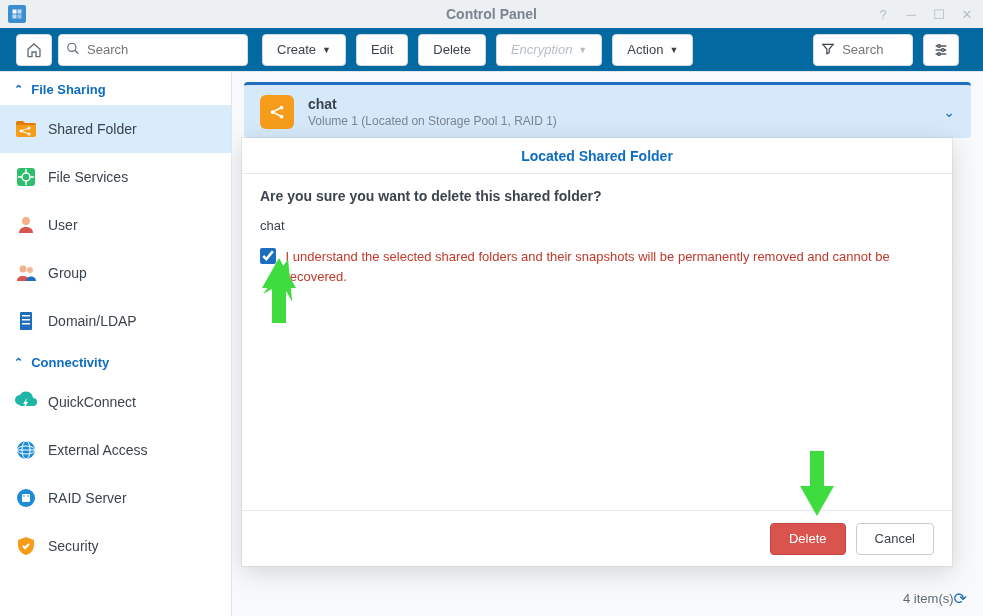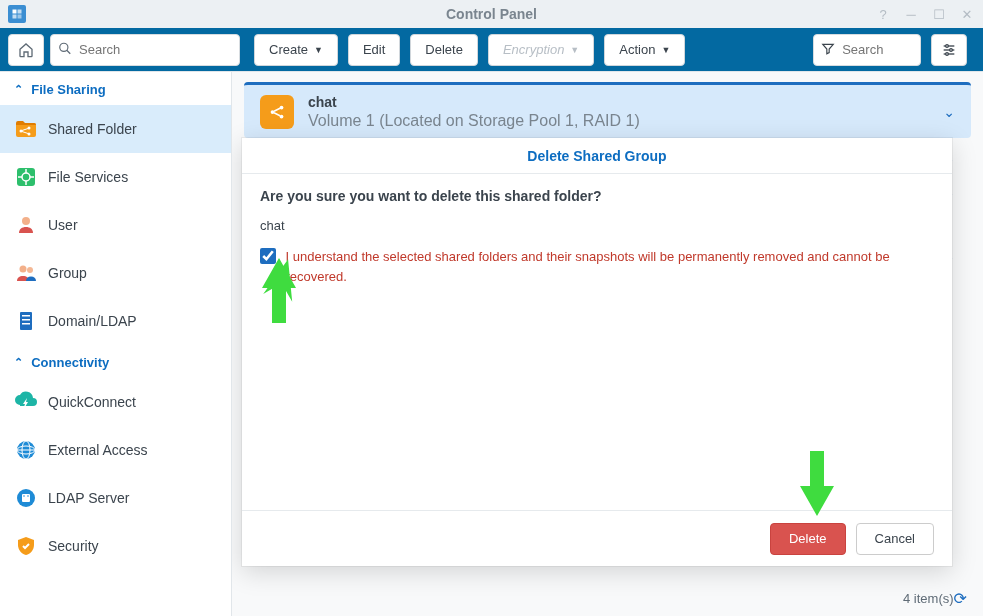--- a/index.html
+++ b/index.html
@@ -7,21 +7,21 @@
 
 .window { width: 983px; height: 616px; background: #0369a1; display: flex; flex-direction: column; }
 
 .titlebar { height: 28px; background: #ecf0f3; display: flex; align-items: center; padding: 0 8px; position: relative; }
 .titlebar-icon { width: 18px; height: 18px; background: #3b8ed2; border-radius: 2px; margin-right: 8px; display: flex; align-items: center; justify-content: center; }
 .titlebar-icon svg { width: 12px; height: 12px; fill: #fff; }
 .titlebar-title { position: absolute; left: 50%; transform: translateX(-50%); color: #7a858f; font-weight: 600; font-size: 14px; }
 .titlebar-controls { margin-left: auto; display: flex; gap: 12px; align-items: center; }
 .tb-ctrl { width: 16px; height: 16px; display: flex; align-items: center; justify-content: center; color: #b4bcc4; cursor: pointer; }
 
-.topstrip { height: 44px; display: flex; align-items: center; padding: 0 8px; gap: 6px; border-bottom: 1px solid #e1e6ea; justify-content: flex-end; }
+.topstrip { height: 44px; display: flex; align-items: center; padding: 0 16px; gap: 6px; border-bottom: 1px solid #e1e6ea; justify-content: flex-end; }
 .left-top { width: 232px; display: flex; align-items: center; gap: 6px; }
 .home-btn { width: 36px; height: 32px; border: 1px solid #d7dce0; border-radius: 4px; background: #fff; display: flex; align-items: center; justify-content: center; cursor: pointer; }
 .search-wrap { flex: 1; position: relative; }
 .search-input { width: 100%; height: 32px; border: 1px solid #d7dce0; border-radius: 4px; padding: 0 8px 0 28px; font-size: 13px; outline: none; }
 .search-icon { position: absolute; left: 8px; top: 50%; transform: translateY(-50%); color: #5f6b76; }
 
 .toolbar { flex: 1; display: flex; align-items: center; gap: 10px; padding: 0 8px; }
 .tb-btn { height: 32px; padding: 0 14px; border: 1px solid #d0d6db; background: #fff; border-radius: 4px; font-size: 13px; color: #3b444d; cursor: pointer; display: flex; align-items: center; gap: 6px; }
 .tb-btn.disabled { color: #b7bec5; cursor: default; font-style: italic; }
 .tb-btn .caret { font-size: 9px; color: inherit; }
@@ -38,21 +38,21 @@
 .sb-icon { width: 24px; height: 24px; display: flex; align-items: center; justify-content: center; }
 .sb-icon svg { width: 24px; height: 24px; }
 
 .main { flex: 1; position: relative; background: #f8f9fa; overflow: hidden; }
 
 .folder-row { margin: 10px 12px 6px; height: 56px; border-radius: 4px; display: flex; align-items: center; padding: 0 16px; gap: 14px; cursor: pointer; }
 .folder-row.selected { background: #d6e9fb; border-top: 3px solid #1e6dbf; }
 .folder-icon { width: 34px; height: 34px; background: #f59c1a; border-radius: 6px; display: flex; align-items: center; justify-content: center; color: #fff; }
 .folder-text { flex: 1; }
 .folder-name { font-weight: 600; color: #3b444d; font-size: 14px; }
-.folder-meta { color: #7a858f; font-size: 16px; margin-top: 2px; }
+.folder-meta { color: #7a858f; font-size: 12px; margin-top: 2px; }
 .folder-chev { color: #1e6dbf; font-size: 14px; }
 
 .ghost-row { margin: 6px 12px; height: 28px; display: flex; align-items: center; justify-content: flex-end; padding: 0 16px; color: #1e6dbf; }
 
 .footer { position: absolute; bottom: 8px; right: 16px; color: #5f6b76; font-size: 13px; display: flex; align-items: center; }
 .refresh { color: #1e6dbf; cursor: pointer; font-size: 16px; }
 
 .dialog { position: absolute; left: 10px; top: 66px; width: 710px; height: 428px; background: #fff; box-shadow: 0 0 0 1px rgba(0,0,0,0.05), 0 6px 24px rgba(0,0,0,0.15); display: flex; flex-direction: column; }
 .dlg-title { height: 36px; display: flex; align-items: center; justify-content: center; color: #0d6dc1; font-weight: 600; font-size: 14px; border-bottom: 1px solid #e6eaed; }
 .dlg-body { flex: 1; padding: 14px 18px; }
@@ -238,21 +238,21 @@
       </div>
       <div class="sb-item">
         <span class="sb-icon">
             <svg viewBox="0 0 24 24">
               <circle cx="12" cy="12" r="9" fill="#1e8bd6"></circle>
               <rect x="8" y="8" width="8" height="8" rx="1" fill="#fff"></rect>
               <circle cx="10" cy="10" r="0.8" fill="#1e8bd6"></circle>
               <circle cx="14" cy="10" r="0.8" fill="#1e8bd6"></circle>
             </svg>
           </span>
-        <span>LDAP Server</span>
+        <span>RAID Server</span>
       </div>
       <div class="sb-item">
         <span class="sb-icon">
             <svg viewBox="0 0 24 24">
               <path d="M12 3l8 3v5c0 5-3.5 9-8 10-4.5-1-8-5-8-10V6l8-3z" fill="#f59c1a"></path>
               <path d="M9 12l2 2 4-4" stroke="#fff" stroke-width="2" fill="none"></path>
             </svg>
           </span>
         <span>Security</span>
       </div>
@@ -280,21 +280,21 @@
           <span>⌄</span>
         </div>
       <div class="ghost-row">
           <span>⌄</span>
         </div>
       <div class="ghost-row" style="margin-top:36px">
           <span>⌄</span>
         </div>
 
       <div class="dialog">
-        <div class="dlg-title">Delete Shared Group</div>
+        <div class="dlg-title">Located Shared Folder</div>
         <div class="dlg-body">
           <div class="dlg-q">Are you sure you want to delete this shared folder?</div>
           <div class="dlg-item">chat</div>
           <label class="dlg-check">
             <input type="checkbox" checked="" style="">
             <span class="dlg-check-label">I understand the selected shared folders and their snapshots will be permanently removed and cannot be recovered.</span>
           </label>
         </div>
         <div class="dlg-footer">
           <button class="btn danger">Delete</button>

